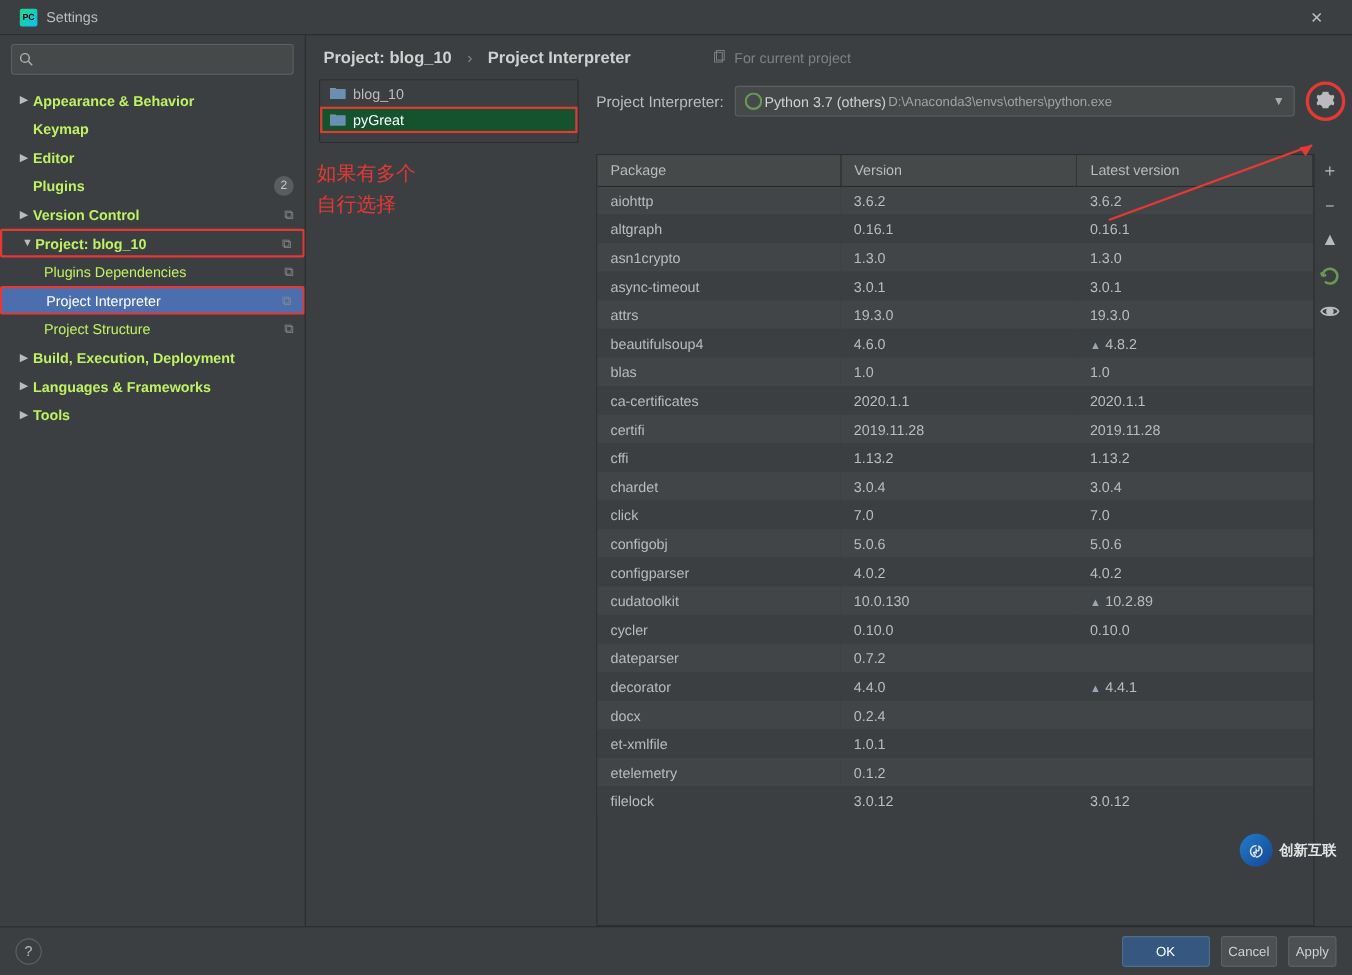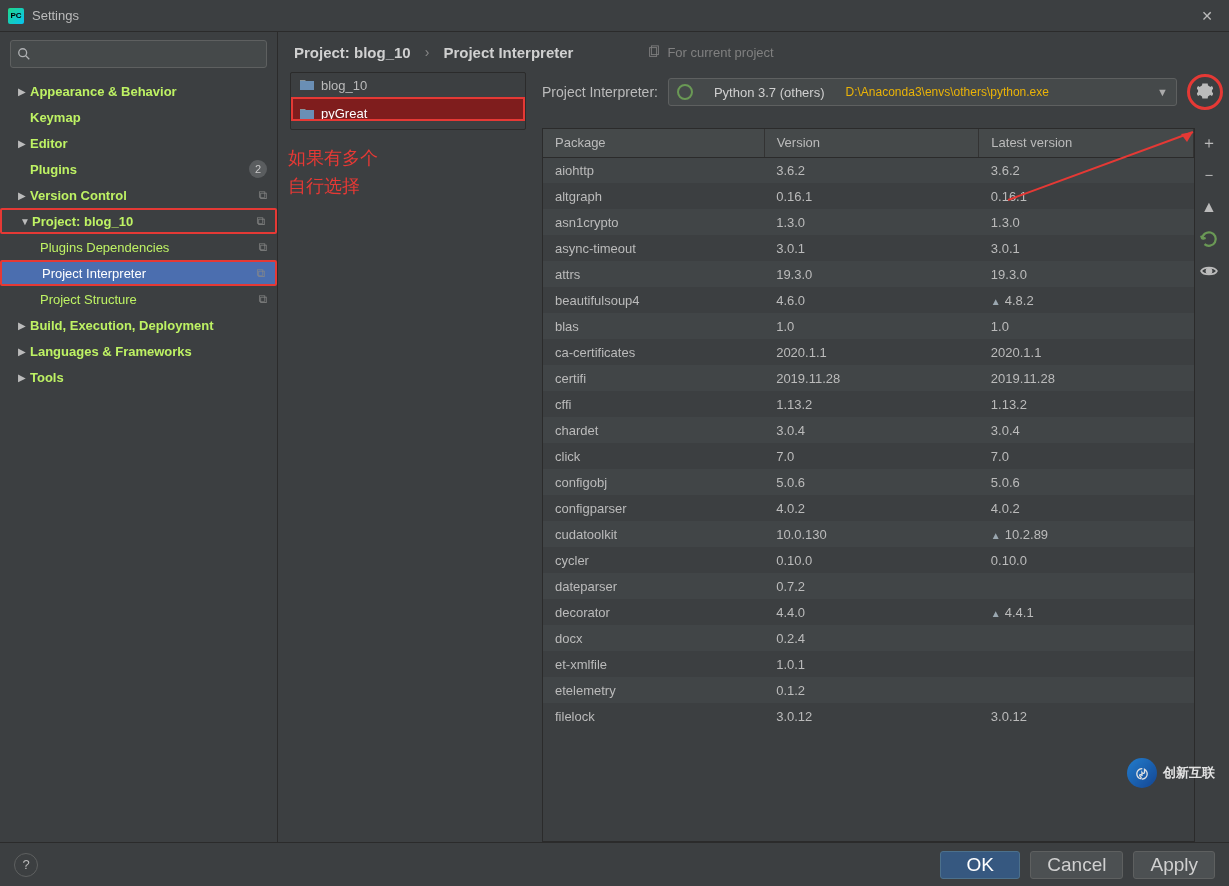--- a/index.html
+++ b/index.html
@@ -1,18 +1,18 @@
 <!DOCTYPE html>
 <html><head>
 <meta charset="utf-8">
 <style>
 * { margin: 0; padding: 0; box-sizing: border-box; font-family: "Segoe UI", Arial, sans-serif; }
 html, body { width: 1229px; height: 886px; background: #3c3f41; color: #bbbbbb; font-size: 13px; overflow: hidden; }
 
-.titlebar { height: 32px; background: #3c3f41; display: flex; align-items: center; padding: 0 8px; border-bottom: 1px solid #2b2b2b; }
+.titlebar { height: 32px; background: #3c3f41; display: flex; align-items: center; padding: 0 18px; border-bottom: 1px solid #2b2b2b; }
 .titlebar .appicon { width: 16px; height: 16px; background: linear-gradient(135deg,#21d789,#07c3f2); border-radius: 2px; margin-right: 8px; display:flex; align-items:center; justify-content:center; font-size:8px; color:#000; font-weight:bold;}
 .titlebar .title { flex: 1; color: #bbbbbb; }
 .titlebar .close { width: 28px; text-align: center; color: #bbbbbb; cursor: pointer; font-size: 14px; }
 
 .body { display: flex; height: 810px; }
 
 .sidebar { width: 278px; background: #3c3f41; border-right: 1px solid #2b2b2b; display:flex; flex-direction:column; }
 .searchrow { padding: 8px 10px 6px 10px; }
 .searchbox { width: 100%; height: 28px; background: #45494a; border: 1px solid #5e6060; border-radius: 3px; display:flex; align-items:center; padding:0 6px; }
 .searchbox svg { width:14px; height:14px; fill:#afb1b3; }
@@ -34,51 +34,51 @@
 .breadcrumb { height:40px; display:flex; align-items:center; padding:0 16px; gap:14px; }
 .breadcrumb .crumb { color:#d0d0d0; font-weight:bold; font-size:15px; }
 .breadcrumb .sep { color:#888; font-size:14px; }
 .breadcrumb .hint { color:#808080; font-size:13px; display:flex; align-items:center; gap:6px; margin-left:60px;}
 .breadcrumb .hint svg{width:14px;height:14px;fill:#808080;}
 
 .contentrow { display:flex; flex:1; overflow:hidden; }
 .projlist { width:236px; background:#3c3f41; border:1px solid #2b2b2b; border-radius:2px; margin-left:12px; display:flex; flex-direction:column; }
 .projitem { height:24px; display:flex; align-items:center; padding:0 8px; gap:6px; cursor:pointer; }
 .projitem .foldericon{width:16px;height:14px;}
-.projitem.sel { background:#7f1d1d; color:#fff;align-items:flex-end; }
+.projitem.sel { background:#14532d; color:#fff; }
 .annotation { color:#e53935; font-size:18px; line-height:28px; padding:14px 0 0 10px; font-family: "Microsoft YaHei","SimSun",sans-serif; }
 
 .rightpane { flex:1; display:flex; flex-direction:column; padding:0 6px 0 16px; }
 .interprow { display:flex; align-items:center; height:40px; gap:10px; }
 .interplabel { color:#bbbbbb; font-size:14px; }
-.interpselect { flex:1; height:28px; background:#45494a; border:1px solid #5e6060; border-radius:3px; display:flex; align-items:center; padding:1px 8px; gap:21px; position:relative; }
+.interpselect { flex:1; height:28px; background:#45494a; border:1px solid #5e6060; border-radius:3px; display:flex; align-items:center; padding:1px 8px; gap:2px; position:relative; }
 .interpselect .pyicon{width:16px;height:16px;}
 .interpselect .name{color:#d0d0d0;}
-.interpselect .path{color:#eab308; font-size:12px;}
+.interpselect .path{color:#a3a3a3; font-size:12px;}
 .interpselect .caret{margin-left:auto;color:#aaa;font-size:11px;}
 .gearwrap{ position:relative; }
 .gearcircle{ width:36px;height:36px;border:3px solid #e53935;border-radius:50%;display:flex;align-items:center;justify-content:center; }
 .gear{ color:#bbbbbb; cursor:pointer; }
 
-.pkgarea{ flex:1; display:flex; margin-top:16px; overflow:hidden; }
+.pkgarea{ flex:1; display:flex; margin-top:28px; overflow:hidden; }
 .pkgtable{ flex:1; border:1px solid #2b2b2b; background:#3c3f41; overflow:auto; }
 .pkgtable table{ width:100%; border-collapse:collapse; }
 .pkgtable th{ text-align:left; height:28px; padding:0 12px; background:#45494a; color:#bbbbbb; font-weight:normal; border-right:1px solid #333; border-bottom:1px solid #2b2b2b; position:sticky; top:0;}
 .pkgtable td{ height:26px; padding:0 12px; color:#bbbbbb; border-bottom:0; }
 .pkgtable tr:nth-child(even) td{ background:#3c3f41; }
 .pkgtable tr:nth-child(odd) td{ background:#414547; }
 .uparrow{ color:#9aa7b0; font-size:10px; margin-right:4px; }
 
 .toolcol{ width:28px; display:flex; flex-direction:column; align-items:center; gap:10px; padding-top:4px; }
 .toolbtn{ width:22px;height:22px;display:flex;align-items:center;justify-content:center;color:#bbbbbb;cursor:pointer;font-size:16px; }
 
 .footer{ height:44px; border-top:1px solid #2b2b2b; display:flex; align-items:center; padding:0 14px; gap:10px; }
 .footer .help{ width:24px;height:24px;border:1px solid #5e6060;border-radius:12px;display:flex;align-items:center;justify-content:center;color:#bbb;cursor:pointer; }
 .footer .spacer{flex:1;}
-.footer button{ height:28px; padding:0 16px; border-radius:3px; border:1px solid #5e6060; background:#4c5052; color:#d0d0d0; cursor:pointer; font-size:19px;}
+.footer button{ height:28px; padding:0 6px; border-radius:3px; border:1px solid #5e6060; background:#4c5052; color:#d0d0d0; cursor:pointer; font-size:12px;}
 .footer button.primary{ background:#365880; border-color:#4c708c; color:#fff; min-width:80px;}
 .arrowline{ position:absolute; pointer-events:none; }
 .watermark{position:absolute;right:14px;bottom:54px;opacity:.85;display:flex;align-items:center;gap:6px;color:#fff;font-family:"Microsoft YaHei";font-weight:bold;}
 .watermark .wmlogo{width:30px;height:30px;border-radius:50%;background:linear-gradient(135deg,#1e88e5,#0d47a1);display:flex;align-items:center;justify-content:center;color:#fff;font-size:14px;font-weight:bold;}
 </style>
 </head>
 <body>
 
 <div class="titlebar">
   <div class="appicon">PC</div>

